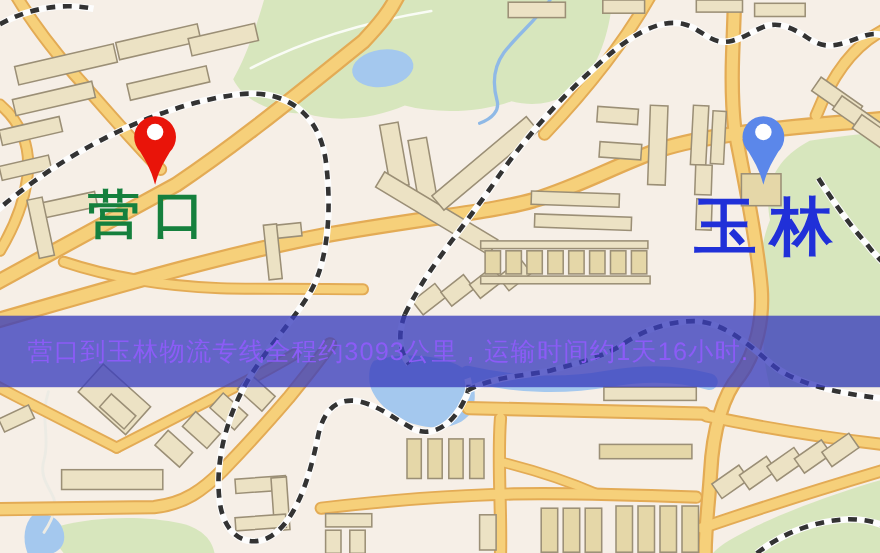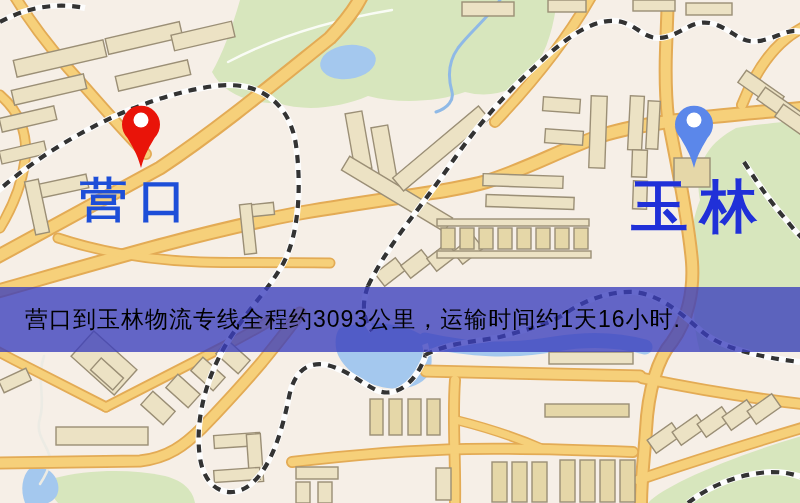--- a/index.html
+++ b/index.html
@@ -228,20 +228,20 @@
     <g transform="translate(141,122)">
       <use href="#pin" fill="#e91409"></use>
       <circle cx="0" cy="-2" r="7.5" fill="#ffffff"></circle>
     </g>
     <g transform="translate(694,122)">
       <use href="#pin" fill="#5b87ea"></use>
       <circle cx="0" cy="-2" r="7.5" fill="#ffffff"></circle>
     </g>
   </svg>
 
-  <div class="city-label label-origin" style="color: #1d4ed8;">营口</div>
+  <div class="city-label label-origin" style="color: #15803d; font-family: Liberation Mono, monospace;">营口</div>
   <div class="city-label label-dest" style="color: rgb(32, 48, 216);">玉林</div>
 
   <div class="banner">
     <div class="banner-bg" style="background-color: rgb(58, 62, 188);"></div>
-    <div class="banner-text" style="color: #000000; border-radius: 24px;">营口到玉林物流专线全程约3093公里，运输时间约1天16小时.</div>
+    <div class="banner-text" style="color: #8b5cf6; border-radius: 24px;">营口到玉林物流专线全程约3093公里，运输时间约1天16小时.</div>
   </div>
 </div>
 
 </body></html>

